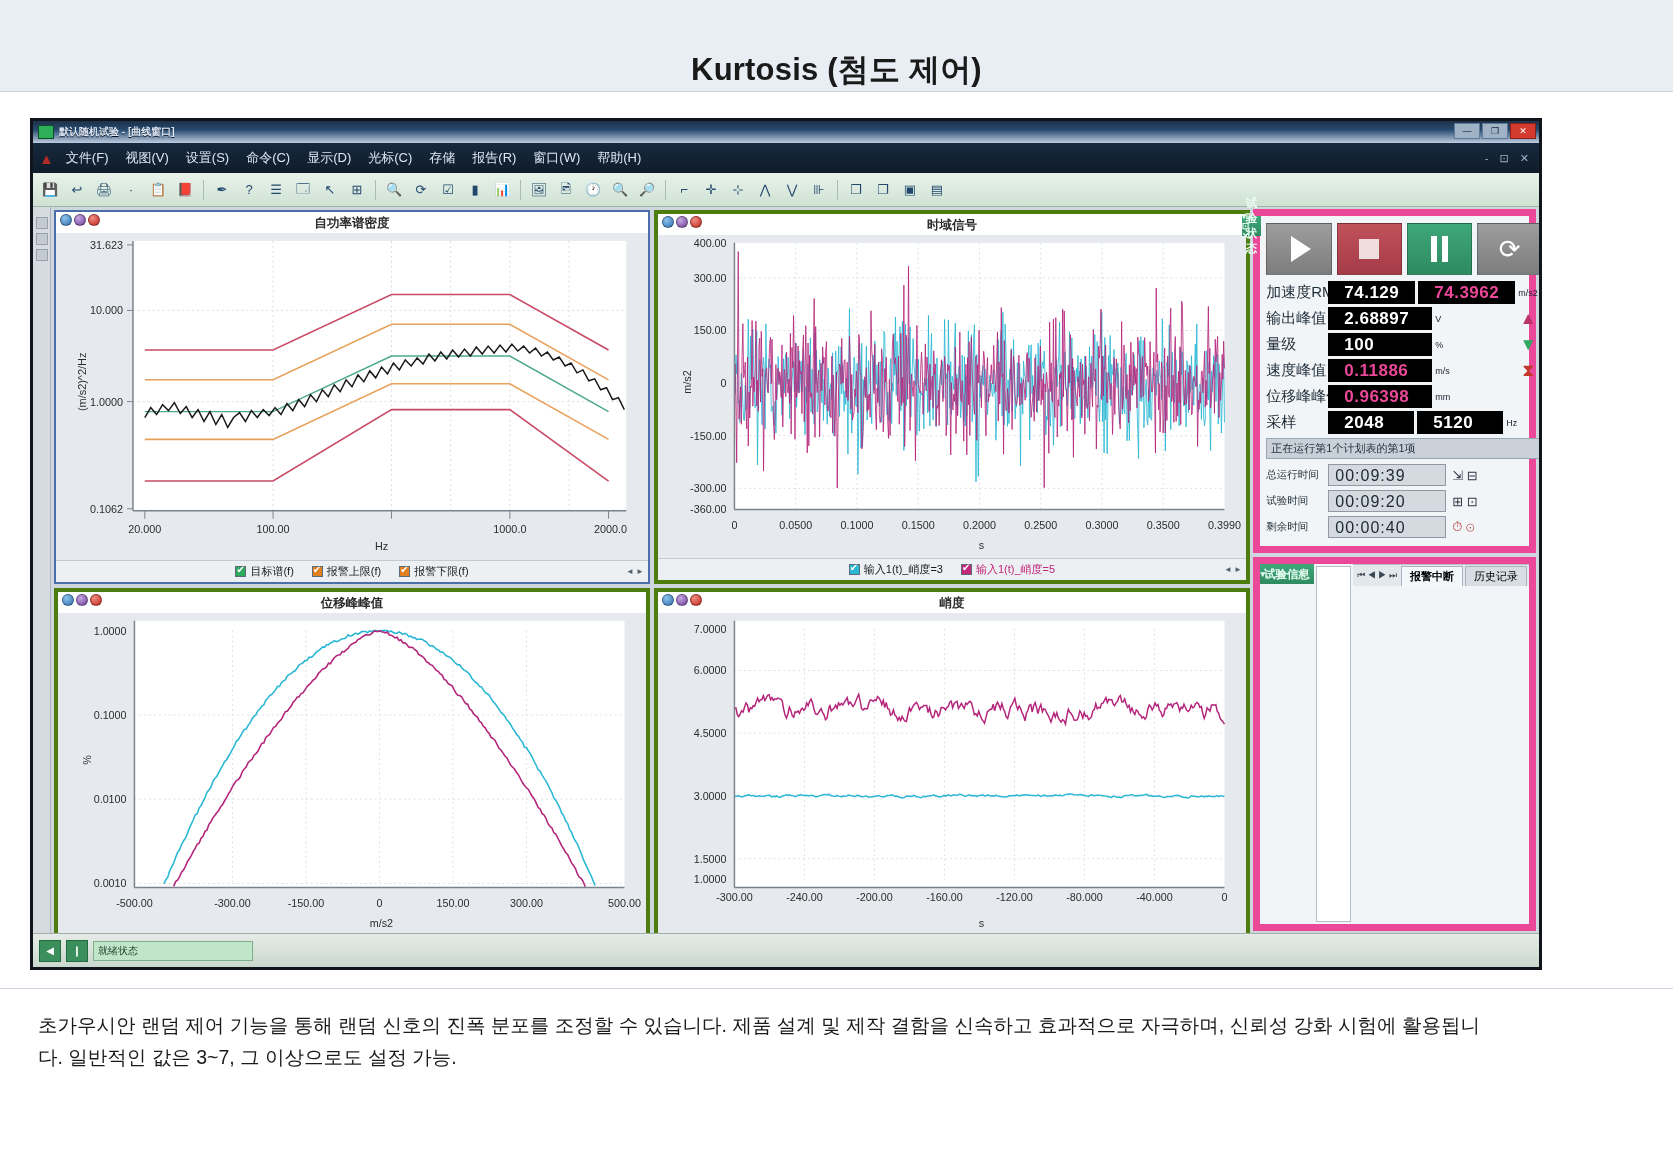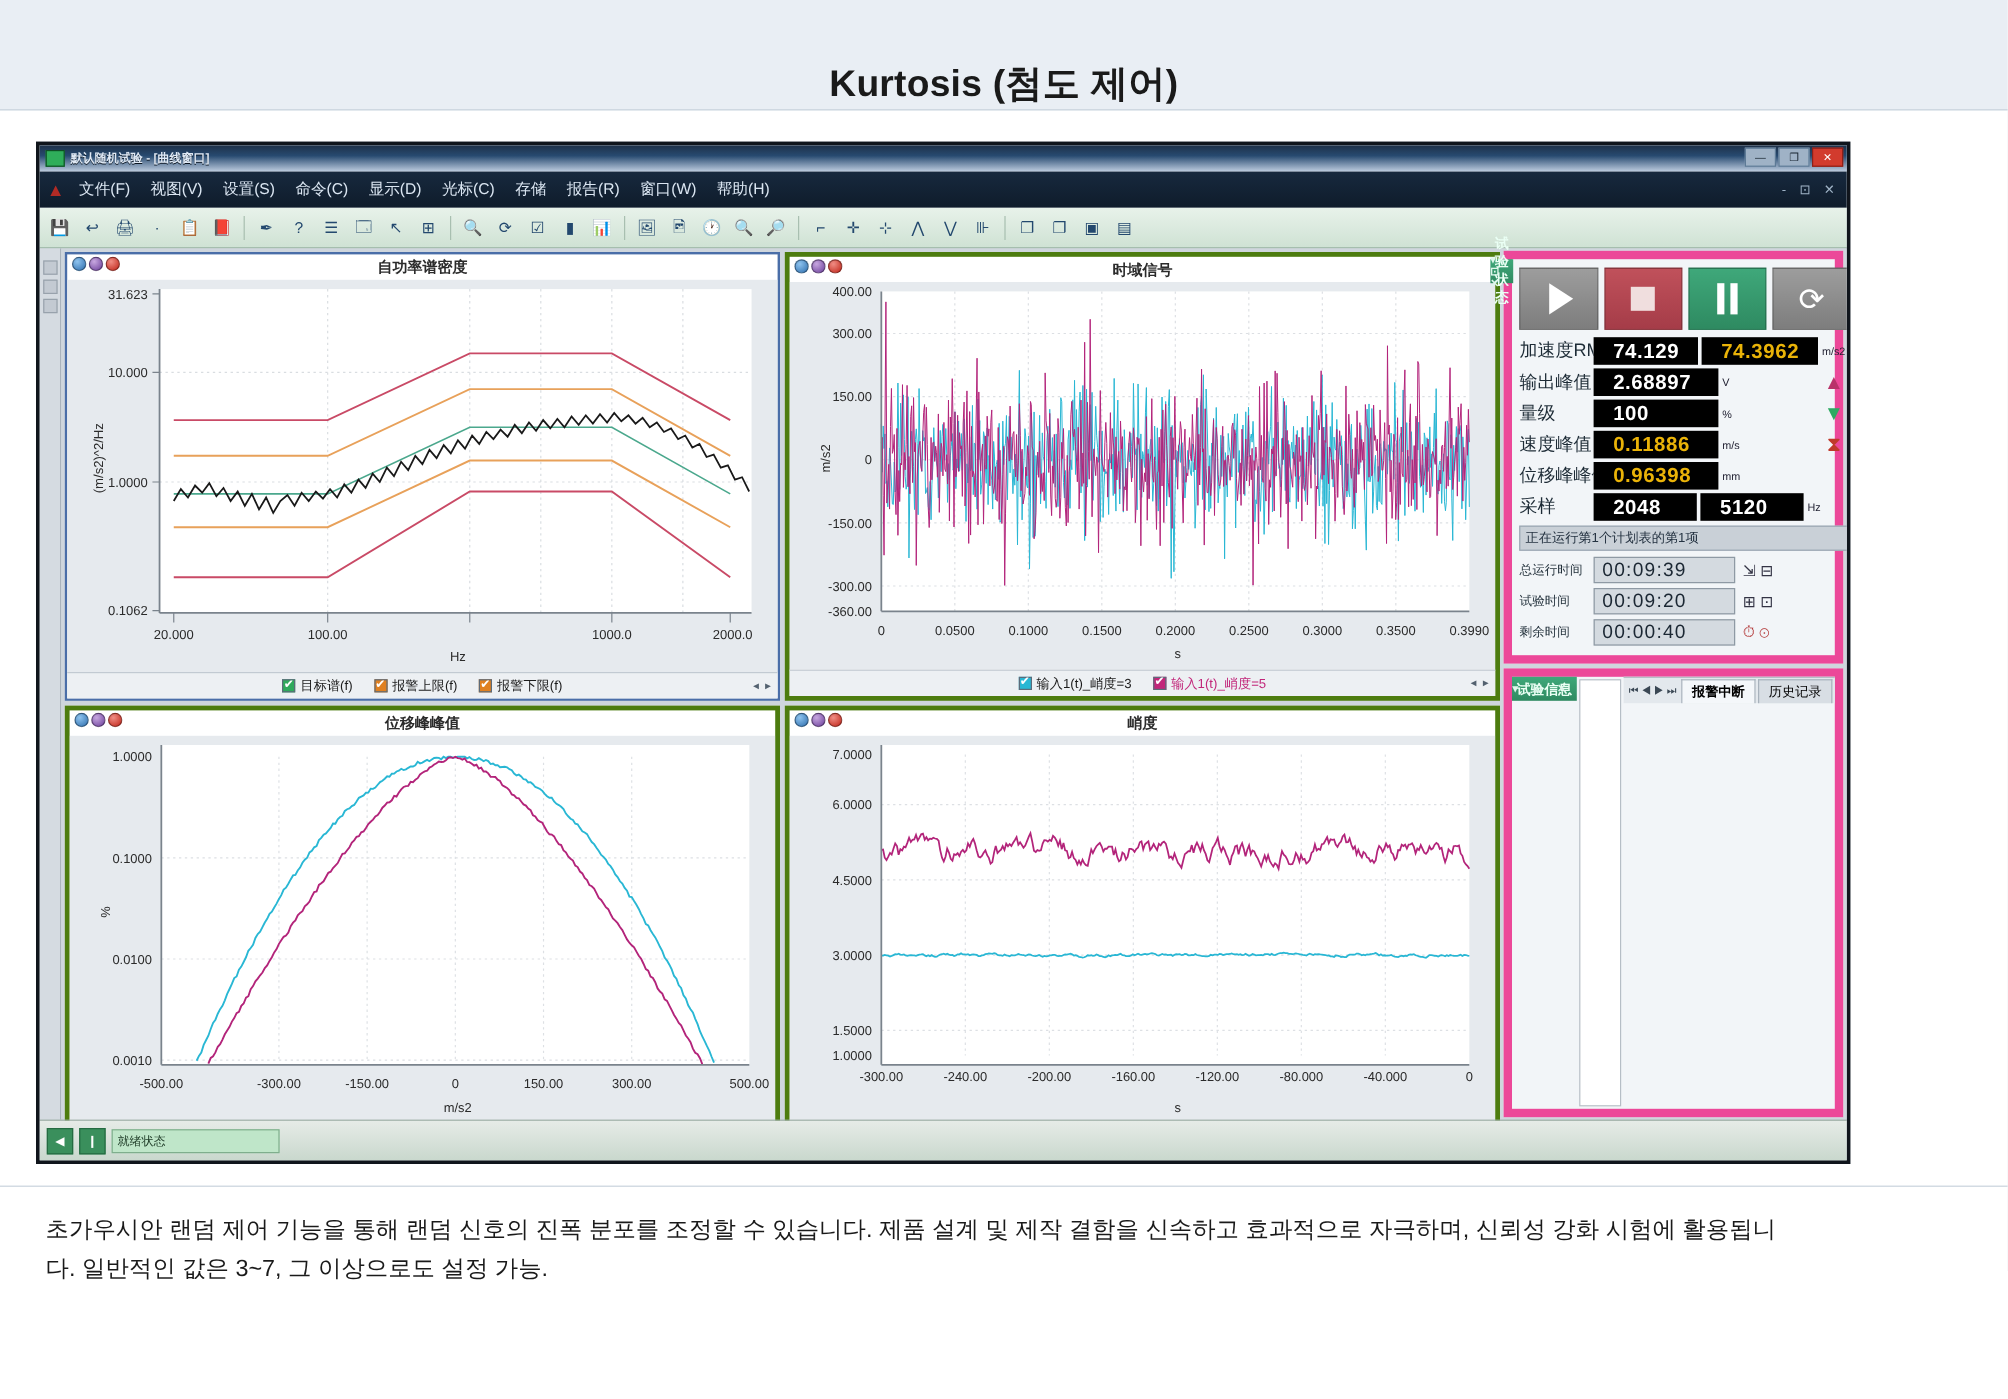--- a/index.html
+++ b/index.html
@@ -110,21 +110,21 @@
   .bars i { display:block; width:6px; height:26px; background:#fff; }
   .circ { font-size:26px; color:#fff; line-height:1; }
 
   .mrow { display:flex; align-items:center; margin-bottom:3px; }
   .mlbl { width:62px; font-size:15px; color:#1d2b36; white-space:nowrap; overflow:hidden; }
   .mval {
     background:#000; color:#fff; font-size:17px; font-weight:bold;
     padding:0 16px; height:23px; line-height:23px; min-width:86px;
     font-family:"Liberation Sans", sans-serif; letter-spacing:.5px;
   }
-  .mval.green { color:#eab308; }
+  .mval.green { color:#ec4899; }
   .munit { font-size:9px; color:#223; margin-left:3px; width:24px; }
   .arrow-col { margin-left:auto; width:28px; display:flex; align-items:center; justify-content:center; }
   .ar { font-size:17px; line-height:1; }
   .ar.up { color:#b9326a; }
   .ar.dn { color:#2eaa62; }
   .ar.hg { color:#c0392b; }
 
   .runbanner {
     background:#c9d0d7; border:1px solid #9aa6b2; color:#243241;
     font-size:11px; padding:2px 4px; margin:4px 0 5px; white-space:nowrap; overflow:hidden;
@@ -143,21 +143,21 @@
   .tab { font-size:11px; padding:2px 8px; border:1px solid #a8b2bc; border-bottom:none; background:#d8dee4; margin-right:2px; }
   .tab.active { background:#f4f7fa; font-weight:bold; }
 
   
   .statusbar {
     position:absolute; left:0; right:0; bottom:0; height:34px;
     background: linear-gradient(to bottom,#e6ebe7,#c9d8cd);
     border-top:1px solid #9eb0a5; display:flex; align-items:center; padding:0 6px; gap:5px;
   }
   .sb-btn { width:22px; height:22px; background:#3a8f5c; border:1px solid #256b41; display:flex; align-items:center; justify-content:center; color:#fff; font-size:10px; }
-  .sb-field { width:140px; height:20px; background:#bfe6c9; border:1px solid #7fae8d; font-size:10px; padding:2px 4px; color:#1d3a26; }
+  .sb-field { width:160px; height:20px; background:#bfe6c9; border:1px solid #7fae8d; font-size:10px; padding:2px 4px; color:#1d3a26; }
 
   
   .caption {
     position:absolute; left:0; right:0; top:988px; padding:0 38px;
     font-size:19.5px; line-height:1.65; color:#1a1a1a;
     border-top:1px solid #c9d3dd; padding-top:20px;
   }
 </style>
 </head>
 <body>

